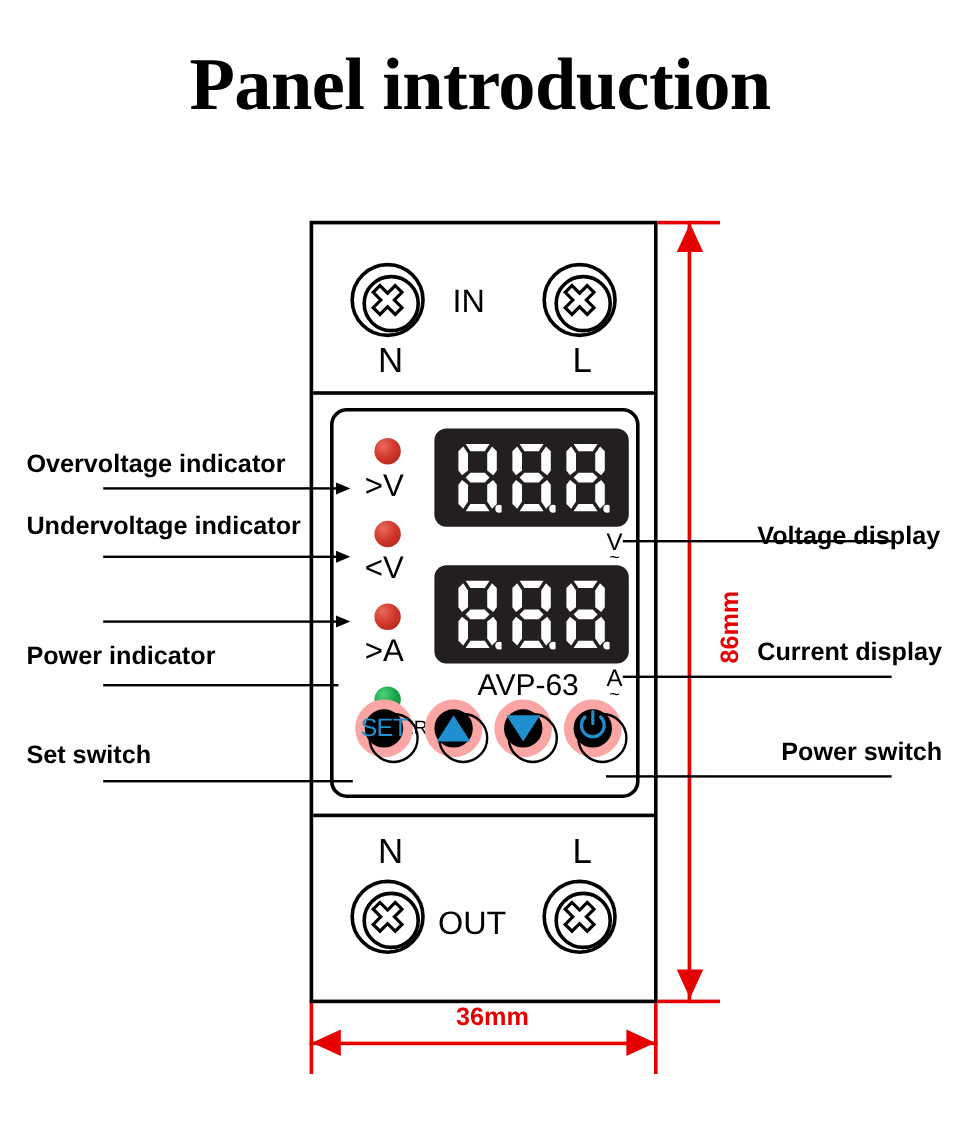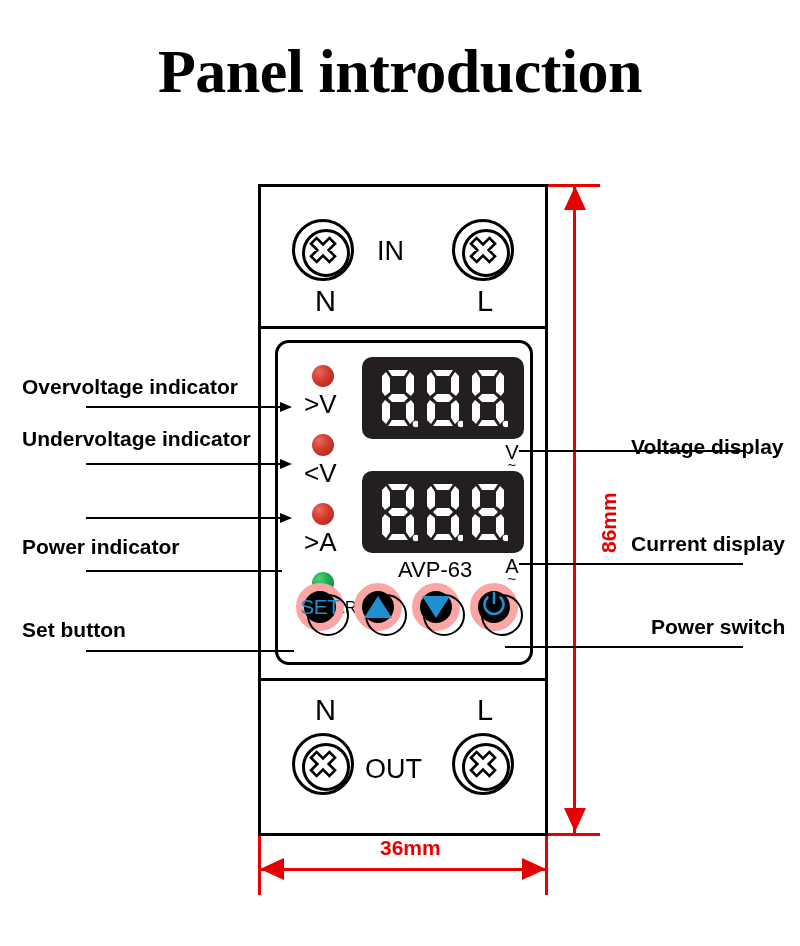--- a/index.html
+++ b/index.html
@@ -155,21 +155,21 @@
     line-height: 1;
   }
   .unit .u-letter { font-size: 20px; display: block; }
   .unit .u-tilde  { font-size: 15px; display: block; margin-top: -5px; }
   .unit-v { left: 222px; top: 99px; width: 24px; }
   .unit-a { left: 222px; top: 213px; width: 24px; }
 
   .model {
     position: absolute;
     left: 120px; top: 214px;
-    font-size: 22px;
+    font-size: 25px;
     color: #000;
     font-family: "Liberation Sans", sans-serif;
   }
 
   
   .btn {
     position: absolute;
     top: 240px;
     width: 48px; height: 48px;
     border: 8px solid #fca5a5;
@@ -339,21 +339,21 @@
   <div class="callout" style="left:22px; top:427px;">Undervoltage indicator</div>
   <div class="leader" style="left:86px; top:463px; width:196px;"></div>
   <div class="arrowhead" style="left:280px; top:459px;"></div>
 
   <div class="leader" style="left:86px; top:517px; width:196px;"></div>
   <div class="arrowhead" style="left:280px; top:513px;"></div>
 
   <div class="callout" style="left:22px; top:535px;">Power indicator</div>
   <div class="leader" style="left:86px; top:570px; width:196px;"></div>
 
-  <div class="callout" style="left:22px; top:618px;">Set button</div>
+  <div class="callout" style="left:22px; top:618px;">Set switch</div>
   <div class="leader" style="left:86px; top:650px; width:208px;"></div>
 
   <div class="callout" style="left:631px; top:420px;margin-top:15px;">Voltage display</div>
   <div class="leader" style="left:519px; top:450px; width:224px;"></div>
 
   <div class="callout" style="left:631px; top:532px;">Current display</div>
   <div class="leader" style="left:519px; top:563px; width:224px;"></div>
 
   <div class="callout" style="left:651px; top:615px;">Power switch</div>
   <div class="leader" style="left:505px; top:646px; width:238px;"></div>

